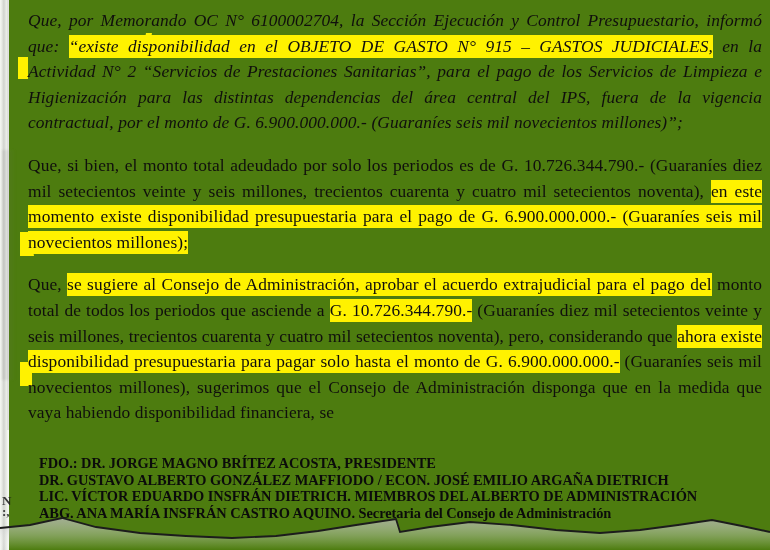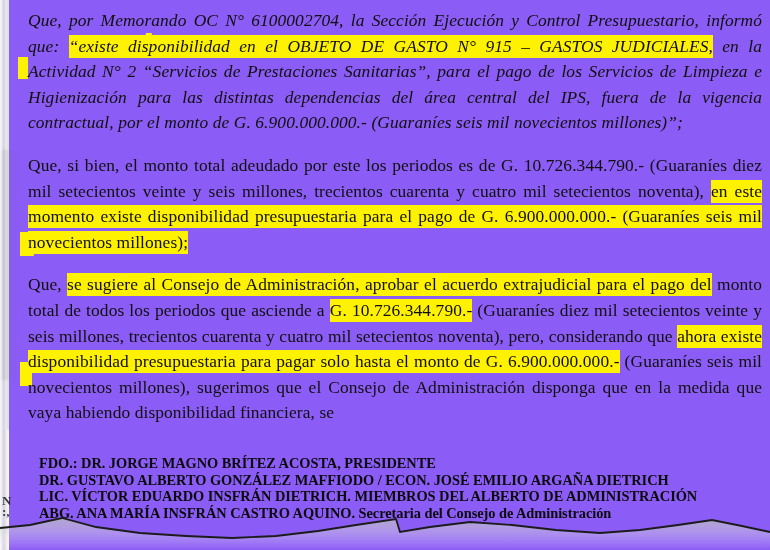--- a/index.html
+++ b/index.html
@@ -16,21 +16,21 @@
     color: #000000;
     position: relative;
   }
 
   
   #scan-page {
     position: absolute;
     inset: 0;
     width: 770px;
     height: 550px;
-    background: #8b5cf6;
+    background: #4d7c0f;
     overflow: hidden;
   }
 
   
   .scan-edge-left {
     position: absolute;
     left: 0;
     top: 0;
     width: 9px;
     height: 550px;
@@ -163,21 +163,21 @@
     <polygon points="20,362 32,362 32,386 20,386" fill="#fff200"></polygon>
   </svg>
 
   <div class="doc-body">
 
     <p class="para italic">
       <span>Que, por Memorando OC N° 6100002704, la Sección Ejecución y Control Presupuestario, informó que: </span><span class="hl">“existe disponibilidad en el OBJETO DE GASTO N° 915 – GASTOS JUDICIALES,</span><span> en la Actividad N° 2 “Servicios de Prestaciones Sanitarias”, para el pago de los Servicios de Limpieza e Higienización para las distintas dependencias del área central del IPS, fuera de la vigencia contractual, por el monto de G. 6.900.000.000.- (Guaraníes seis mil novecientos millones)”;</span>
     </p>
 
     <p class="para">
-      <span>Que, si bien, el monto total adeudado por este los periodos es de G. 10.726.344.790.- (Guaraníes diez mil setecientos veinte y seis millones, trecientos cuarenta y cuatro mil setecientos noventa), </span><span class="hl">en este momento existe disponibilidad presupuestaria para el pago de G. 6.900.000.000.- (Guaraníes seis mil novecientos millones);</span>
+      <span>Que, si bien, el monto total adeudado por solo los periodos es de G. 10.726.344.790.- (Guaraníes diez mil setecientos veinte y seis millones, trecientos cuarenta y cuatro mil setecientos noventa), </span><span class="hl">en este momento existe disponibilidad presupuestaria para el pago de G. 6.900.000.000.- (Guaraníes seis mil novecientos millones);</span>
     </p>
 
     <p class="para">
       <span>Que, </span><span class="hl">se sugiere al Consejo de Administración, aprobar el acuerdo extrajudicial para el pago del</span><span> monto total de todos los periodos que asciende a </span><span class="hl">G. 10.726.344.790.-</span><span> (Guaraníes diez mil setecientos veinte y seis millones, trecientos cuarenta y cuatro mil setecientos noventa), pero, considerando que </span><span class="hl">ahora existe disponibilidad presupuestaria para pagar solo hasta el monto de G. 6.900.000.000.-</span><span> (Guaraníes seis mil novecientos millones), sugerimos que el Consejo de Administración disponga que en la medida que vaya habiendo disponibilidad financiera, se</span>
     </p>
 
   </div>
 
   <div class="sig-block">
     <div class="sig-line">FDO.: DR. JORGE MAGNO BRÍTEZ ACOSTA, PRESIDENTE</div>

